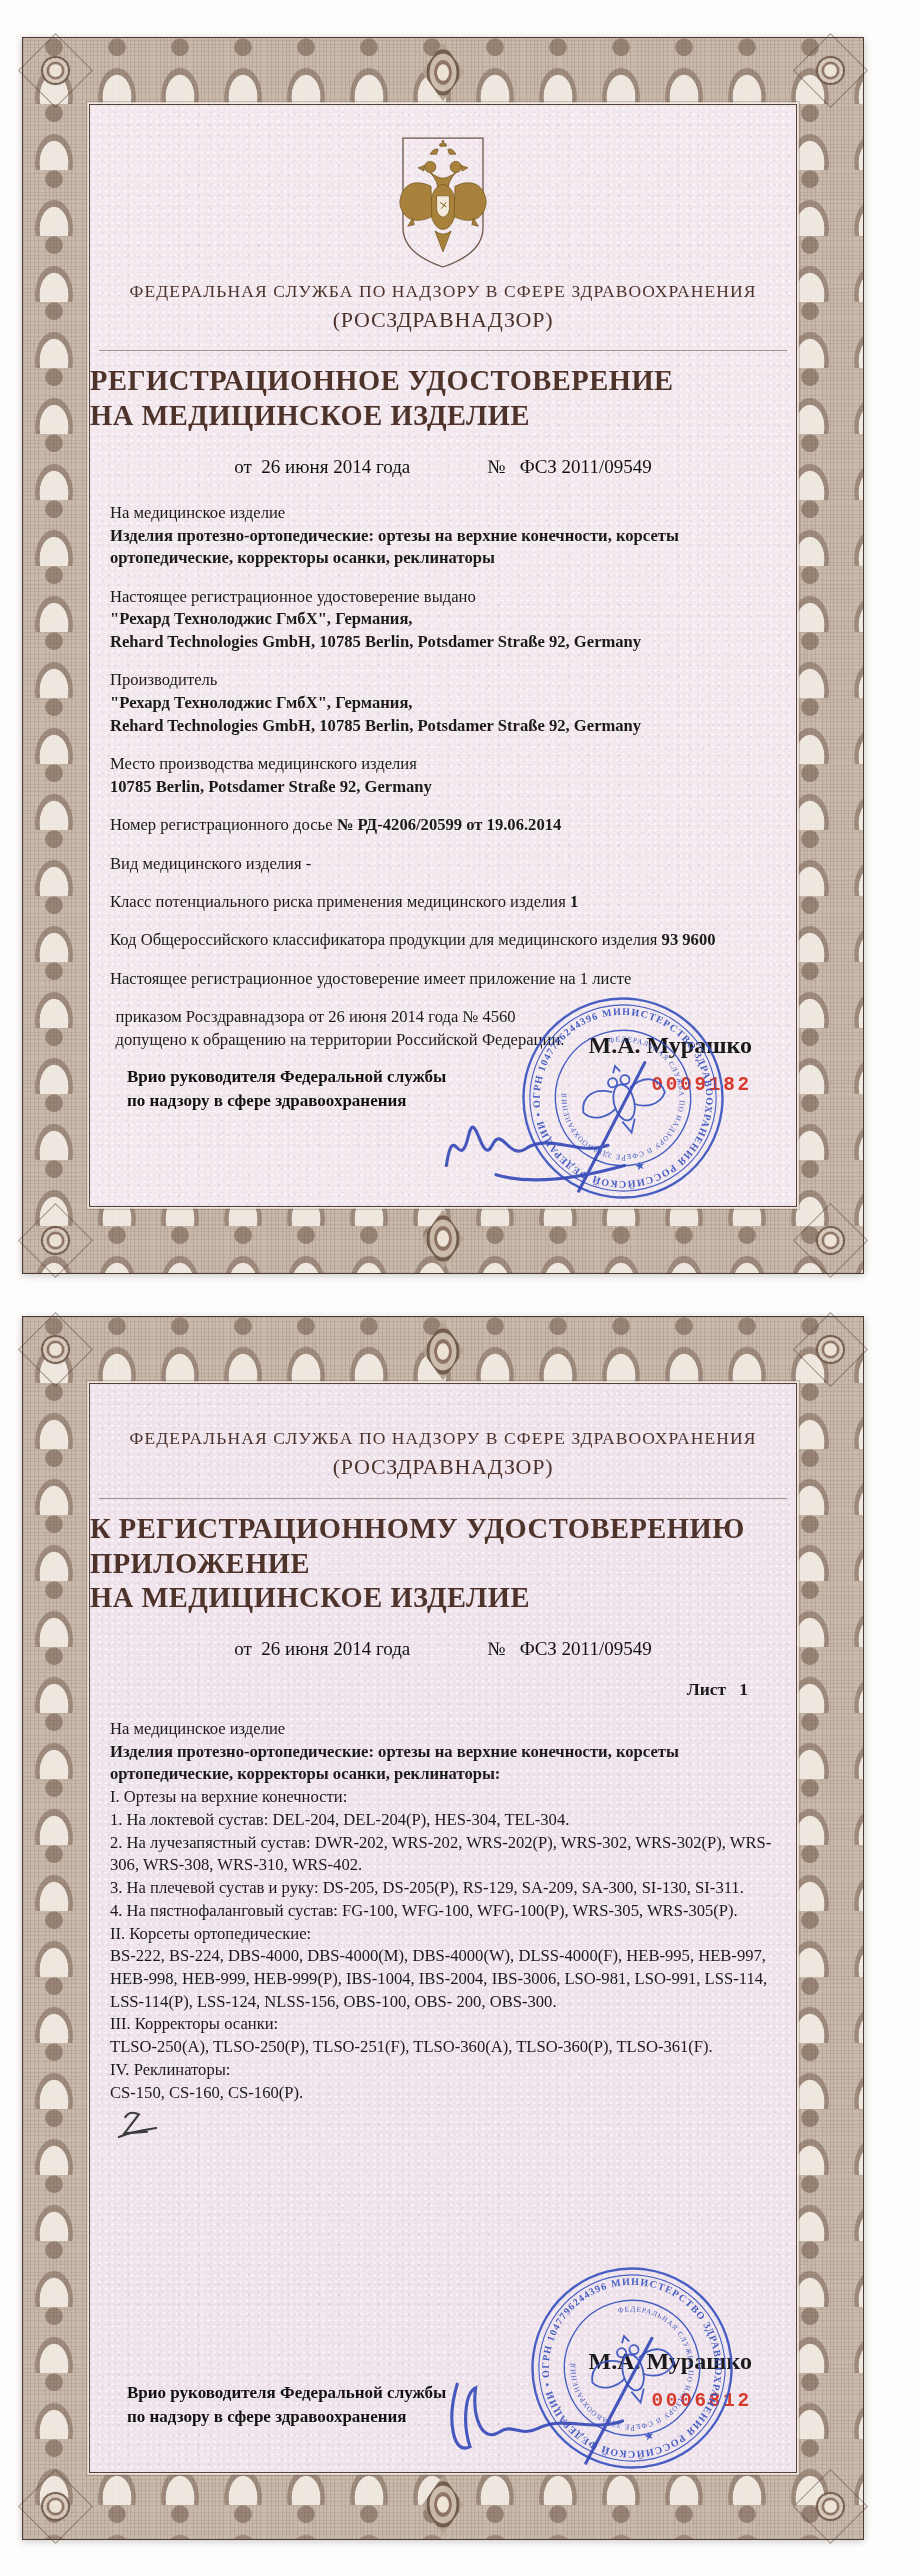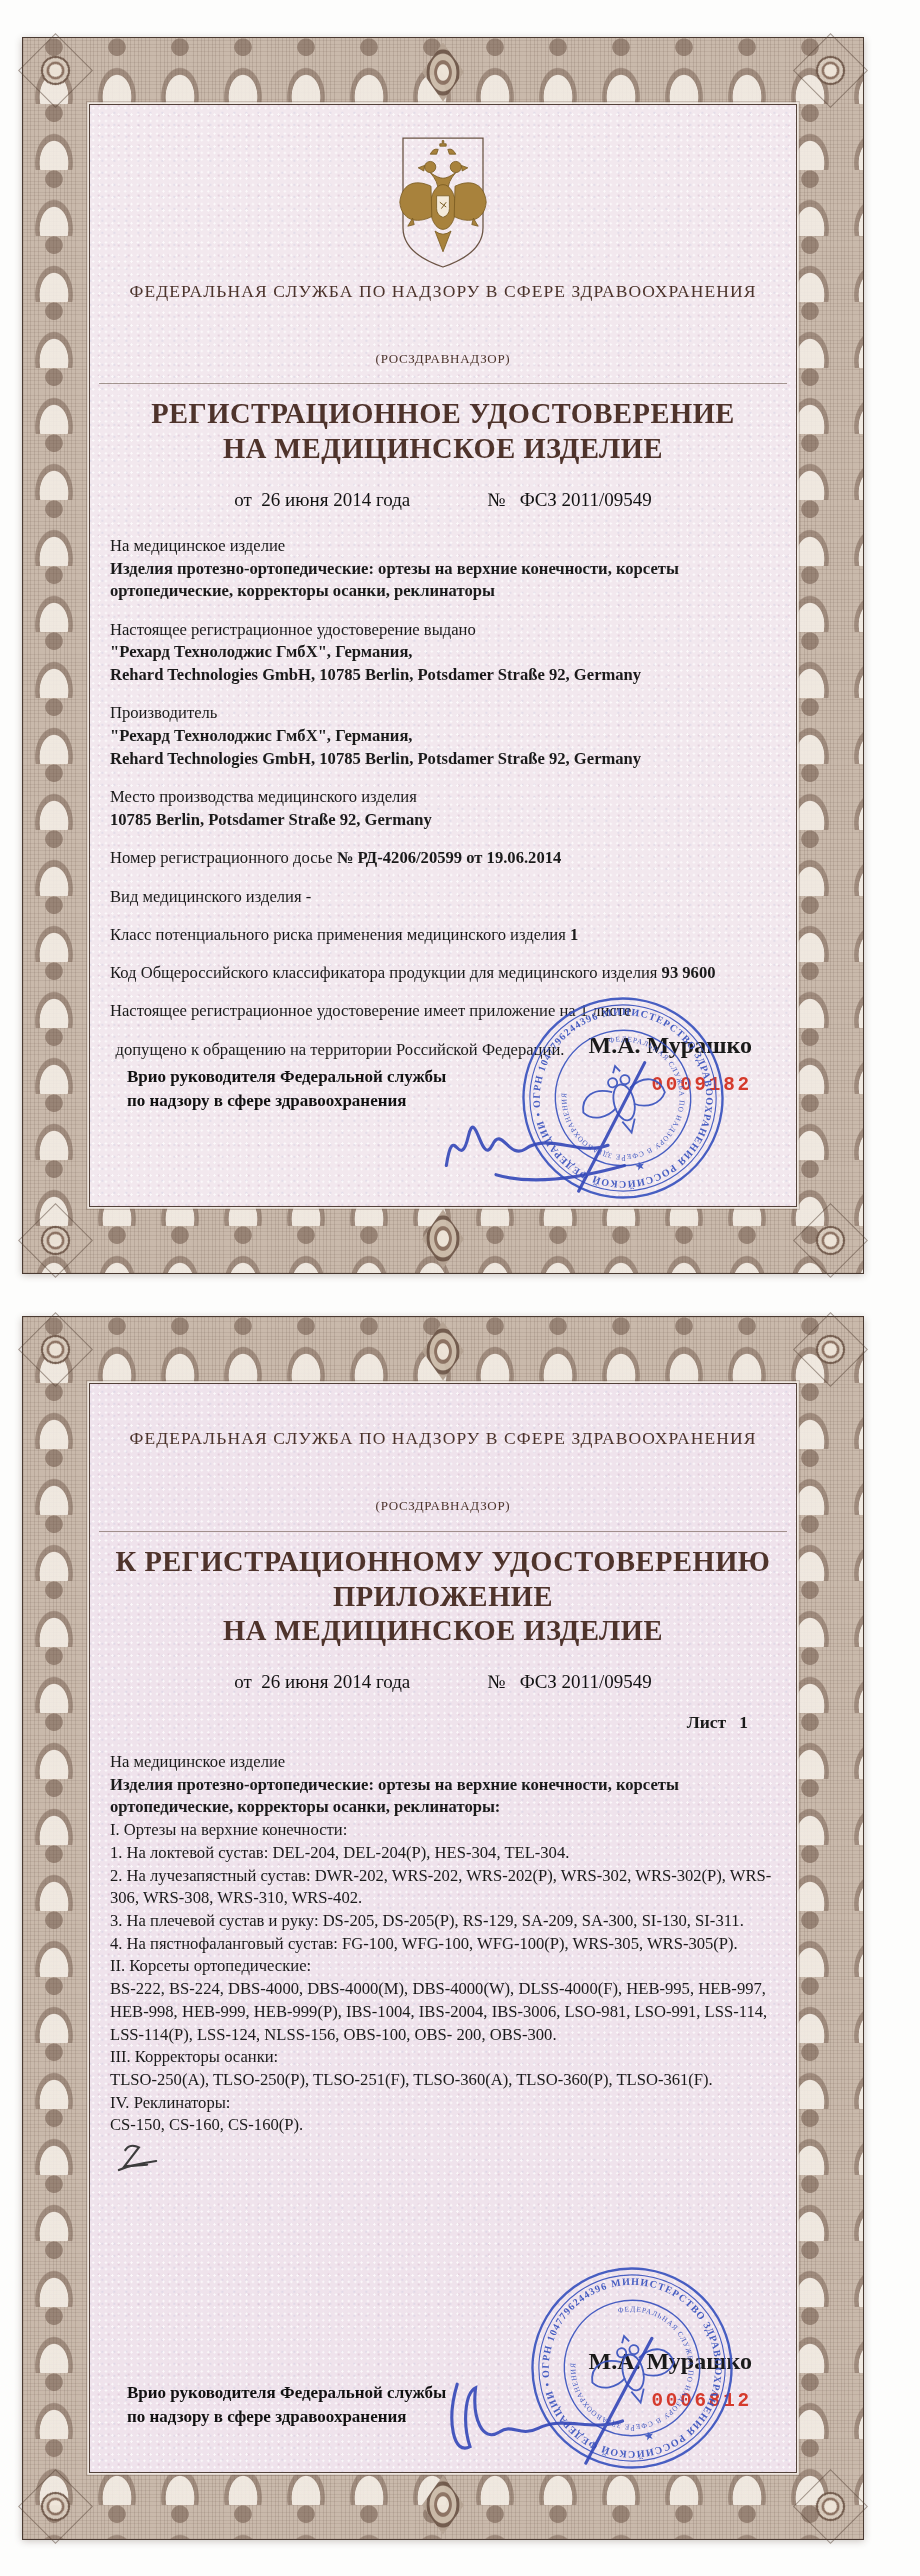--- a/index.html
+++ b/index.html
@@ -59,25 +59,25 @@
     background-size:6.4px 6.4px, 10px 10px, 12px 12px;
     background-position:0 0, 3.7px 5.5px, 6.4px 1.8px;
     overflow:hidden;
   }
   .sheet2 .panel { background-color:#efe3ec; }
 
   
   .emblem { display:block; margin:28px auto 5.5px auto; width:96px; height:140px; }
 
   .agency { text-align:center; color:#4b332b; font-size:17.5px; letter-spacing:1.1px; line-height:1.45; }
-  .agency .l2 { font-size:13px; letter-spacing:0.7px;margin-top:46px; }
+  .agency .l2 { font-size:22px; letter-spacing:0.7px; }
 
   .divider { border:0; border-top:1.4px solid rgba(95,74,62,.55); margin:14.7px 9.2px 3.7px 9.2px; }
 
-  .doc-title { text-align:center; font-weight:bold; color:#4e332b; font-size:28.5px; line-height:1.22; letter-spacing:0.5px; margin-top:13px; }
+  .doc-title { text-align:left; font-weight:bold; color:#4e332b; font-size:28.5px; line-height:1.22; letter-spacing:0.5px; margin-top:13px; }
   .doc-title .tl { display:block; }
 
   .date-row { display:flex; justify-content:center; gap:77px; font-weight:normal; font-size:19px; margin-top:22px; color:#111; }
   .date-row span { white-space:pre; }
 
   .sheet-no { text-align:right; font-weight:bold; font-size:17.5px; padding-right:48px; margin-top:18.4px; white-space:pre; }
 
   .body-text { padding:0 18.4px 0 20px; margin-top:24px; font-size:16.6px; line-height:1.37; }
   .body-text .para { margin:0 0 15.6px 0; }
   .body-text .b { font-weight:bold; }
@@ -183,20 +183,21 @@
       </div>
       <div class="para">Вид медицинского изделия -</div>
       <div class="para">
         <span>Класс потенциального риска применения медицинского изделия </span><span class="b">1</span>
       </div>
       <div class="para">
         <span>Код Общероссийского классификатора продукции для медицинского изделия </span><span class="b">93 9600</span>
       </div>
       <div class="para">Настоящее регистрационное удостоверение имеет приложение на 1 листе</div>
       <div class="para">
+        <div class="indent">приказом Росздравнадзора от 26 июня 2014 года № 4560</div>
         <div class="indent">допущено к обращению на территории Российской Федерации.</div>
       </div>
     </div>
 
     <div class="sig">
       <div class="sig-left">
         <div>Врио руководителя Федеральной службы</div>
         <div>по надзору в сфере здравоохранения</div>
       </div>
       <div class="sig-right">

